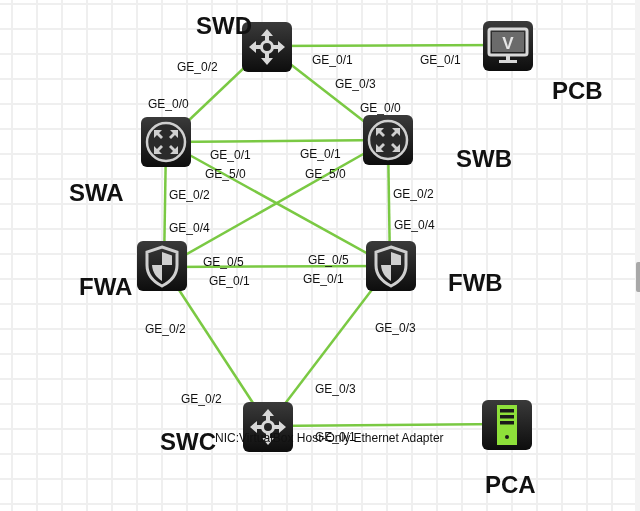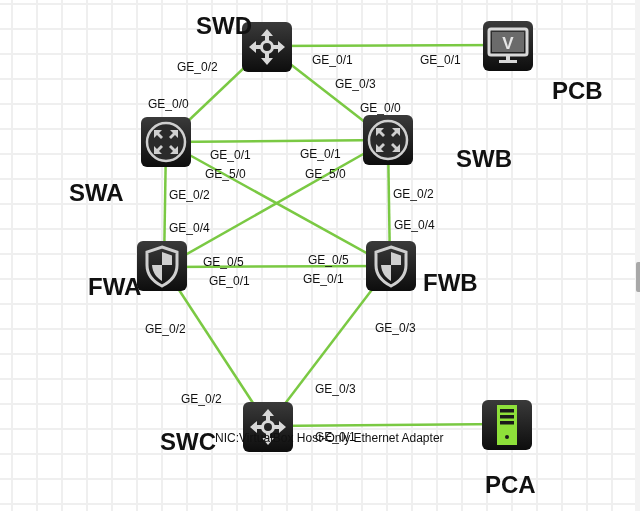--- a/index.html
+++ b/index.html
@@ -93,30 +93,30 @@
   </div>
   <div class="node-name" style="left:456px;top:145px;">SWB</div>
 
   <div class="node" style="left:137px;top:241px;">
     <svg viewBox="0 0 50 50">
       <path d="M25,6 L40,11 L40,24 C40,34 33,41 25,45 C17,41 10,34 10,24 L10,11 Z" fill="none" stroke="#cfcfcf" stroke-width="3"></path>
       <path d="M25,11 L35,14.5 L35,24 L25,24 Z" fill="#cfcfcf"></path>
       <path d="M25,24 L15,24 C15.5,32 20,37 25,40 Z" fill="#cfcfcf"></path>
     </svg>
   </div>
-  <div class="node-name" style="left:88px;top:273px;">FWA</div>
+  <div class="node-name" style="left:79px;top:273px;">FWA</div>
 
   <div class="node" style="left:366px;top:241px;">
     <svg viewBox="0 0 50 50">
       <path d="M25,6 L40,11 L40,24 C40,34 33,41 25,45 C17,41 10,34 10,24 L10,11 Z" fill="none" stroke="#cfcfcf" stroke-width="3"></path>
       <path d="M25,11 L35,14.5 L35,24 L25,24 Z" fill="#cfcfcf"></path>
       <path d="M25,24 L15,24 C15.5,32 20,37 25,40 Z" fill="#cfcfcf"></path>
     </svg>
   </div>
-  <div class="node-name" style="left:423px;top:269px;">FWB</div>
+  <div class="node-name" style="left:448px;top:269px;">FWB</div>
 
   <div class="node" style="left:243px;top:402px;">
     <svg viewBox="0 0 50 50">
       <g fill="#d8d8d8" stroke="none">
         <polygon points="25,7 31,14 27,14 27,19 23,19 23,14 19,14"></polygon>
         <polygon points="25,43 31,36 27,36 27,31 23,31 23,36 19,36"></polygon>
         <polygon points="7,25 14,19 14,23 19,23 19,27 14,27 14,31"></polygon>
         <polygon points="43,25 36,19 36,23 31,23 31,27 36,27 36,31"></polygon>
       </g>
       <circle cx="25" cy="25" r="5.5" fill="none" stroke="#d8d8d8" stroke-width="3"></circle>

